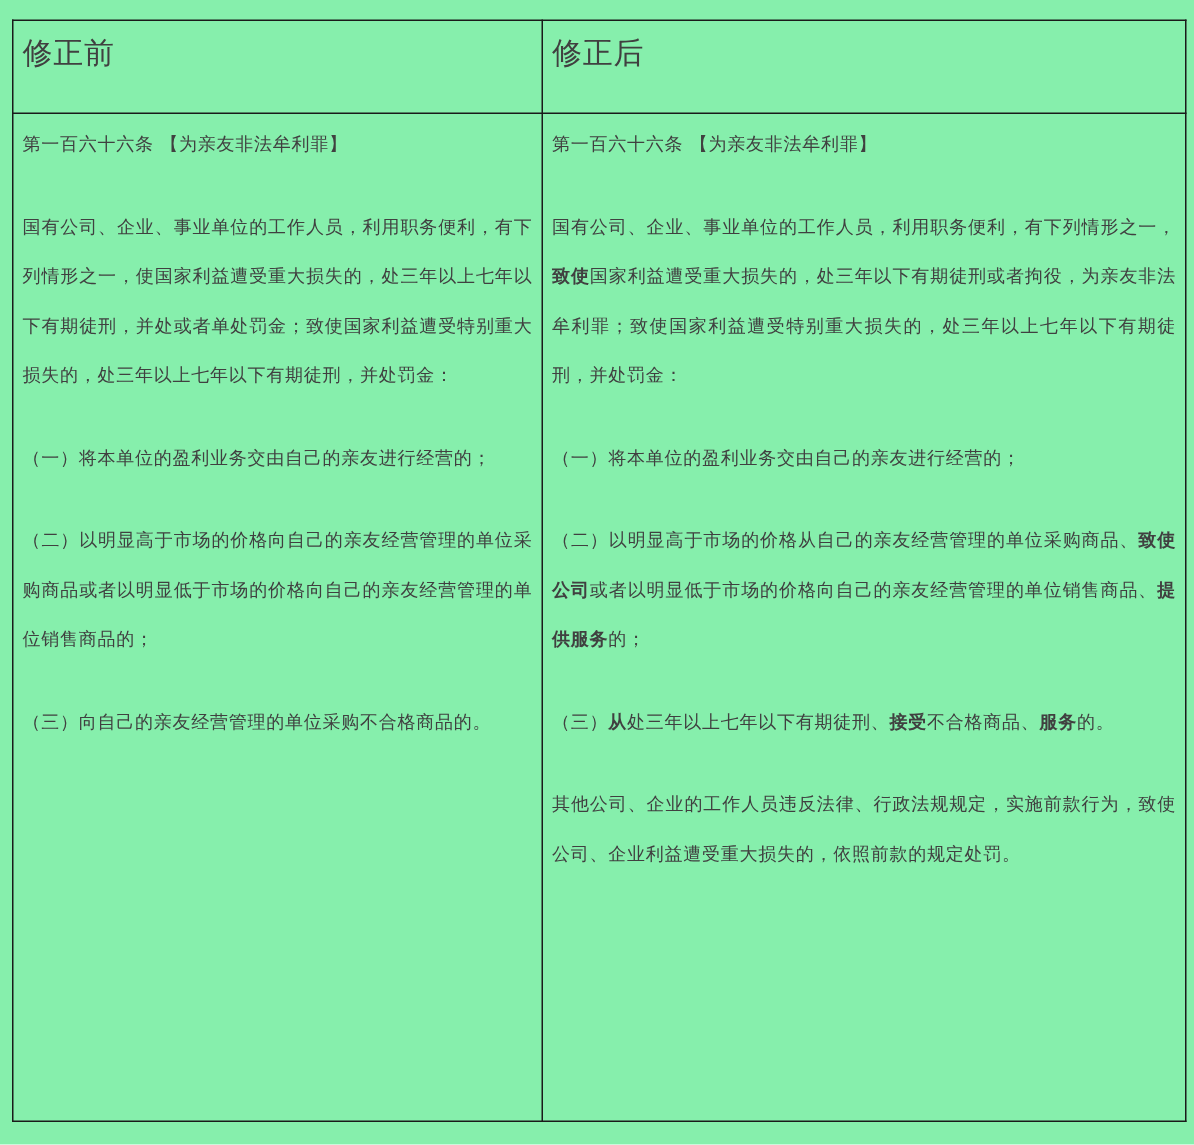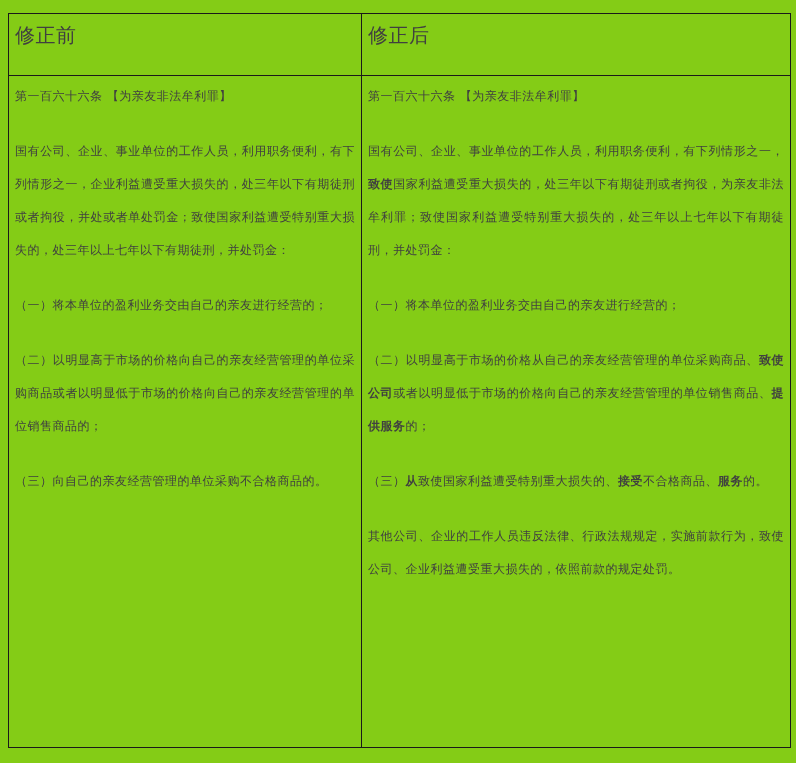--- a/index.html
+++ b/index.html
@@ -6,21 +6,21 @@
   html, body {
     margin: 0;
     padding: 0;
     background: #ffffff;
     font-family: "DejaVu Sans", "Liberation Sans", sans-serif;
   }
   .page {
     position: relative;
     width: 796px;
     height: 763px;
-    background: #84cc16;
+    background: #86efac;
     overflow: hidden;
   }
   table.compare {
     position: absolute;
     left: 8px;
     top: 13px;
     width: 782px;
     border-collapse: collapse;
     table-layout: fixed;
   }
@@ -64,29 +64,29 @@
       <col class="col-after">
     </colgroup>
     <tbody>
       <tr>
         <th style="border-color: rgb(26, 26, 26);">修正前</th>
         <th style="border-color: rgb(26, 26, 26);">修正后</th>
       </tr>
       <tr>
         <td class="body-cell" id="cell-before" style="border-color: rgb(26, 26, 26);">
             <p><span>第一百六十六条 【为亲友非法牟利罪】</span></p>
-            <p><span>国有公司、企业、事业单位的工作人员，利用职务便利，有下列情形之一，企业利益遭受重大损失的，处三年以下有期徒刑或者拘役，并处或者单处罚金；致使国家利益遭受特别重大损失的，处三年以上七年以下有期徒刑，并处罚金：</span></p>
+            <p><span>国有公司、企业、事业单位的工作人员，利用职务便利，有下列情形之一，使国家利益遭受重大损失的，处三年以上七年以下有期徒刑，并处或者单处罚金；致使国家利益遭受特别重大损失的，处三年以上七年以下有期徒刑，并处罚金：</span></p>
             <p><span>（一）将本单位的盈利业务交由自己的亲友进行经营的；</span></p>
             <p><span>（二）以明显高于市场的价格向自己的亲友经营管理的单位采购商品或者以明显低于市场的价格向自己的亲友经营管理的单位销售商品的；</span></p>
             <p><span>（三）向自己的亲友经营管理的单位采购不合格商品的。</span></p>
           </td>
         <td class="body-cell" id="cell-after" style="border-color: rgb(26, 26, 26);">
             <p><span>第一百六十六条 【为亲友非法牟利罪】</span></p>
             <p><span>国有公司、企业、事业单位的工作人员，利用职务便利，有下列情形之一，</span><strong>致使</strong><span>国家利益遭受重大损失的，处三年以下有期徒刑或者拘役，为亲友非法牟利罪；致使国家利益遭受特别重大损失的，处三年以上七年以下有期徒刑，并处罚金：</span></p>
             <p><span>（一）将本单位的盈利业务交由自己的亲友进行经营的；</span></p>
             <p><span>（二）以明显高于市场的价格从自己的亲友经营管理的单位采购商品、</span><strong>致使公司</strong><span>或者以明显低于市场的价格向自己的亲友经营管理的单位销售商品、</span><strong>提供服务</strong><span>的；</span></p>
-            <p><span>（三）</span><strong>从</strong><span>致使国家利益遭受特别重大损失的、</span><strong>接受</strong><span>不合格商品、</span><strong>服务</strong><span>的。</span></p>
+            <p><span>（三）</span><strong>从</strong><span>处三年以上七年以下有期徒刑、</span><strong>接受</strong><span>不合格商品、</span><strong>服务</strong><span>的。</span></p>
             <p><span>其他公司、企业的工作人员违反法律、行政法规规定，实施前款行为，致使公司、企业利益遭受重大损失的，依照前款的规定处罚。</span></p>
           </td>
       </tr>
     </tbody>
   </table>
 </div>
 
 </body></html>

